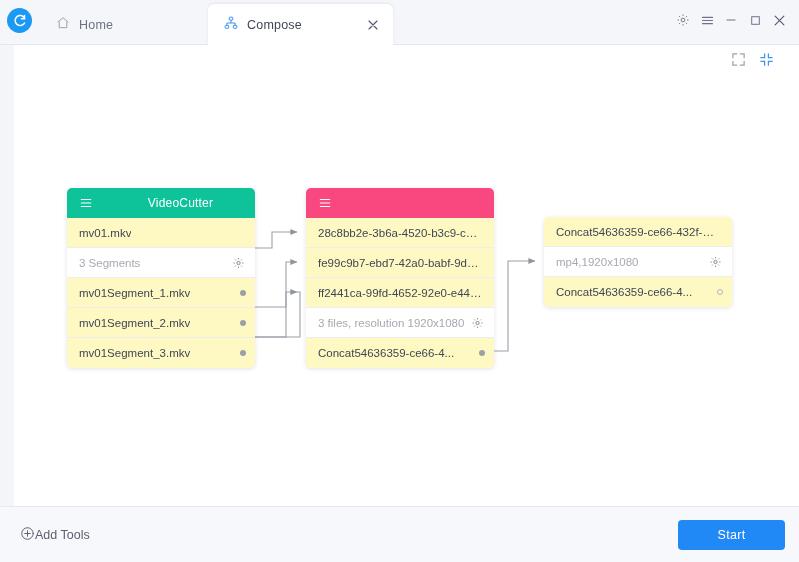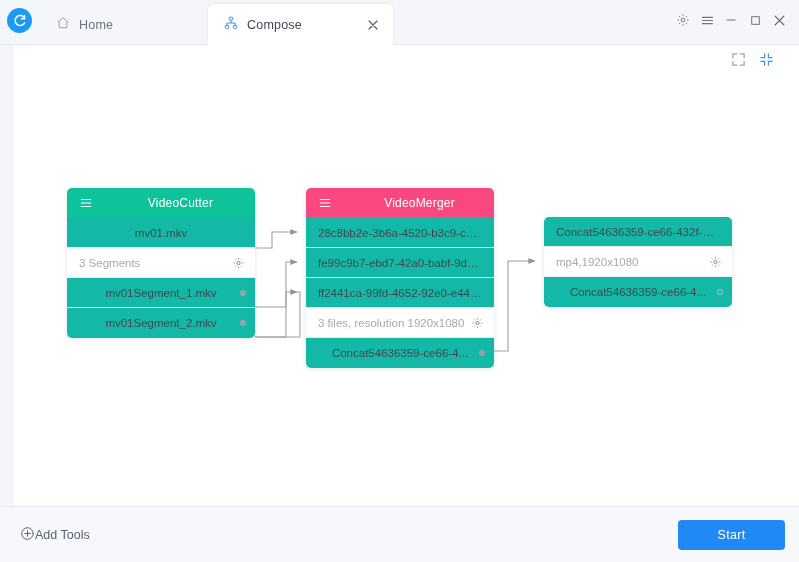--- a/index.html
+++ b/index.html
@@ -101,24 +101,24 @@
     width: 100%; text-align: center; padding-left: 8px;
     letter-spacing: .2px;
     margin-left: 31px;
   }
   .row {
     height: 30px;
     display: flex; align-items: center;
     padding: 0 12px;
     color: #3f4654;
     font-size: 11.5px;
-    background: #14b8a6;
+    background: #fef9c3;
     border-bottom: 1px solid #ededed;
     position: relative;
-    white-space: nowrap; overflow: hidden; justify-content: center;
+    white-space: nowrap; overflow: hidden;
   }
   .row:last-child { border-bottom: none; }
   .row.cfg {
     background: #ffffff;
     color: #a6a9b0;
     justify-content: flex-start;
   }
   .row .rlabel { overflow: hidden; text-overflow: ellipsis; }
   .gear {
     position: absolute; right: 10px; top: 50%;
@@ -294,30 +294,33 @@
         </span>
       </div>
       <div class="row">
         <span class="rlabel">mv01Segment_1.mkv</span>
         <span class="port"></span>
       </div>
       <div class="row">
         <span class="rlabel">mv01Segment_2.mkv</span>
         <span class="port"></span>
       </div>
+      <div class="row">
+        <span class="rlabel">mv01Segment_3.mkv</span>
+        <span class="port"></span>
+      </div>
     </div>
 
     <div class="node" id="node-merger" style="left:292px; top:143px;">
       <div class="node-header">
         <span class="hicon">
           <svg width="14" height="14" viewBox="0 0 24 24" fill="none" stroke="#ffffff" stroke-width="2" stroke-linecap="round">
             <path d="M4 6h16M4 12h16M4 18h16"></path>
           </svg>
         </span>
-        <span class="htitle">VideoMerger</span>
       </div>
       <div class="row">
         <span class="rlabel">28c8bb2e-3b6a-4520-b3c9-cb3...</span>
       </div>
       <div class="row">
         <span class="rlabel">fe99c9b7-ebd7-42a0-babf-9db2...</span>
       </div>
       <div class="row">
         <span class="rlabel">ff2441ca-99fd-4652-92e0-e4471...</span>
       </div>

